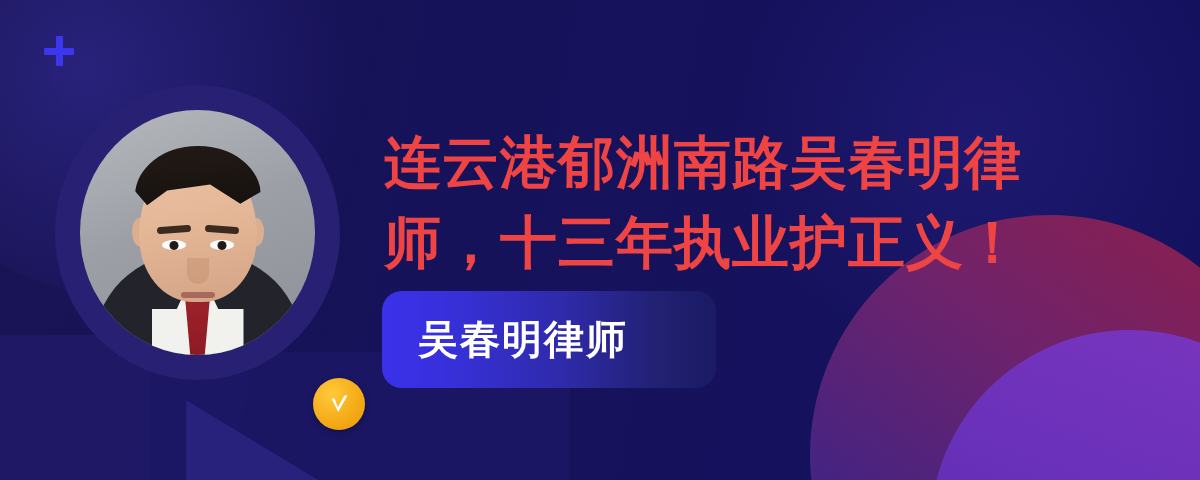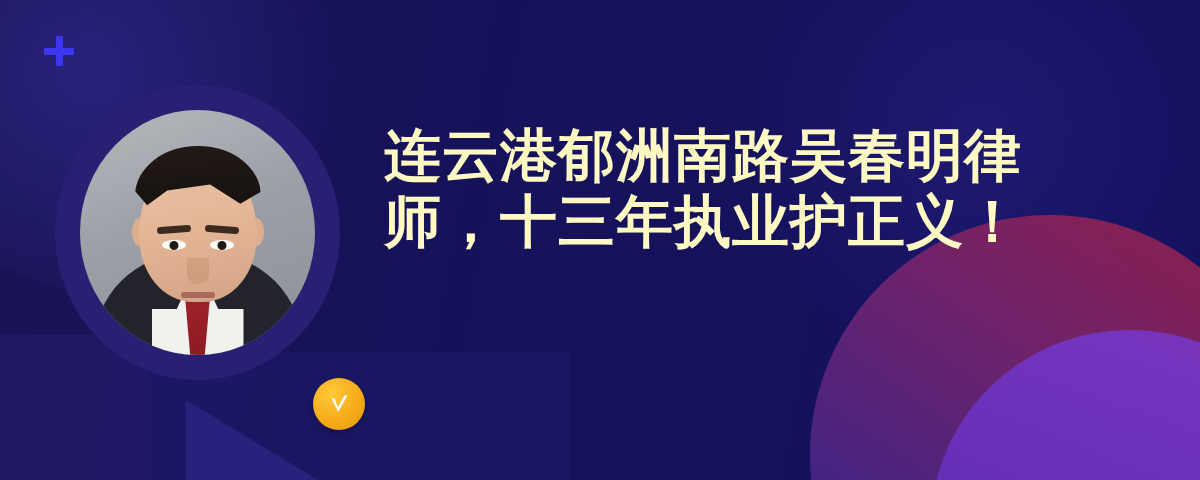--- a/index.html
+++ b/index.html
@@ -310,24 +310,24 @@
     justify-content: center;
   }
   .verified-badge svg { display: block; }
 
   
   .headline {
     position: absolute;
     left: 384px;
     top: 122px;
     width: 680px;
-    color: #fef9c3;
+    color: #ef4444;
     font-size: 57px;
     font-weight: bold;
-    line-height: 66px;
+    line-height: 80px;
     letter-spacing: 1px;
     white-space: pre-wrap;
   }
 
   
   .cta-button {
     position: absolute;
     left: 382px;
     top: 291px;
     width: 334px;
@@ -391,14 +391,17 @@
     <div class="verified-badge">
       <svg width="30" height="30" viewBox="0 0 30 30" aria-hidden="true">
         <path d="M7.5 9.5 L14.2 23 L23.5 6.5 L20.4 6.5 L13.8 18.2 L10.6 9.5 Z" fill="#ffffff"></path>
       </svg>
     </div>
   </div>
 
   <div class="headline">连云港郁洲南路吴春明律
 师，十三年执业护正义！</div>
 
+  <button class="cta-button">
+    <span class="cta-label">吴春明律师</span>
+  </button>
 
 </div>
 
 </body></html>

